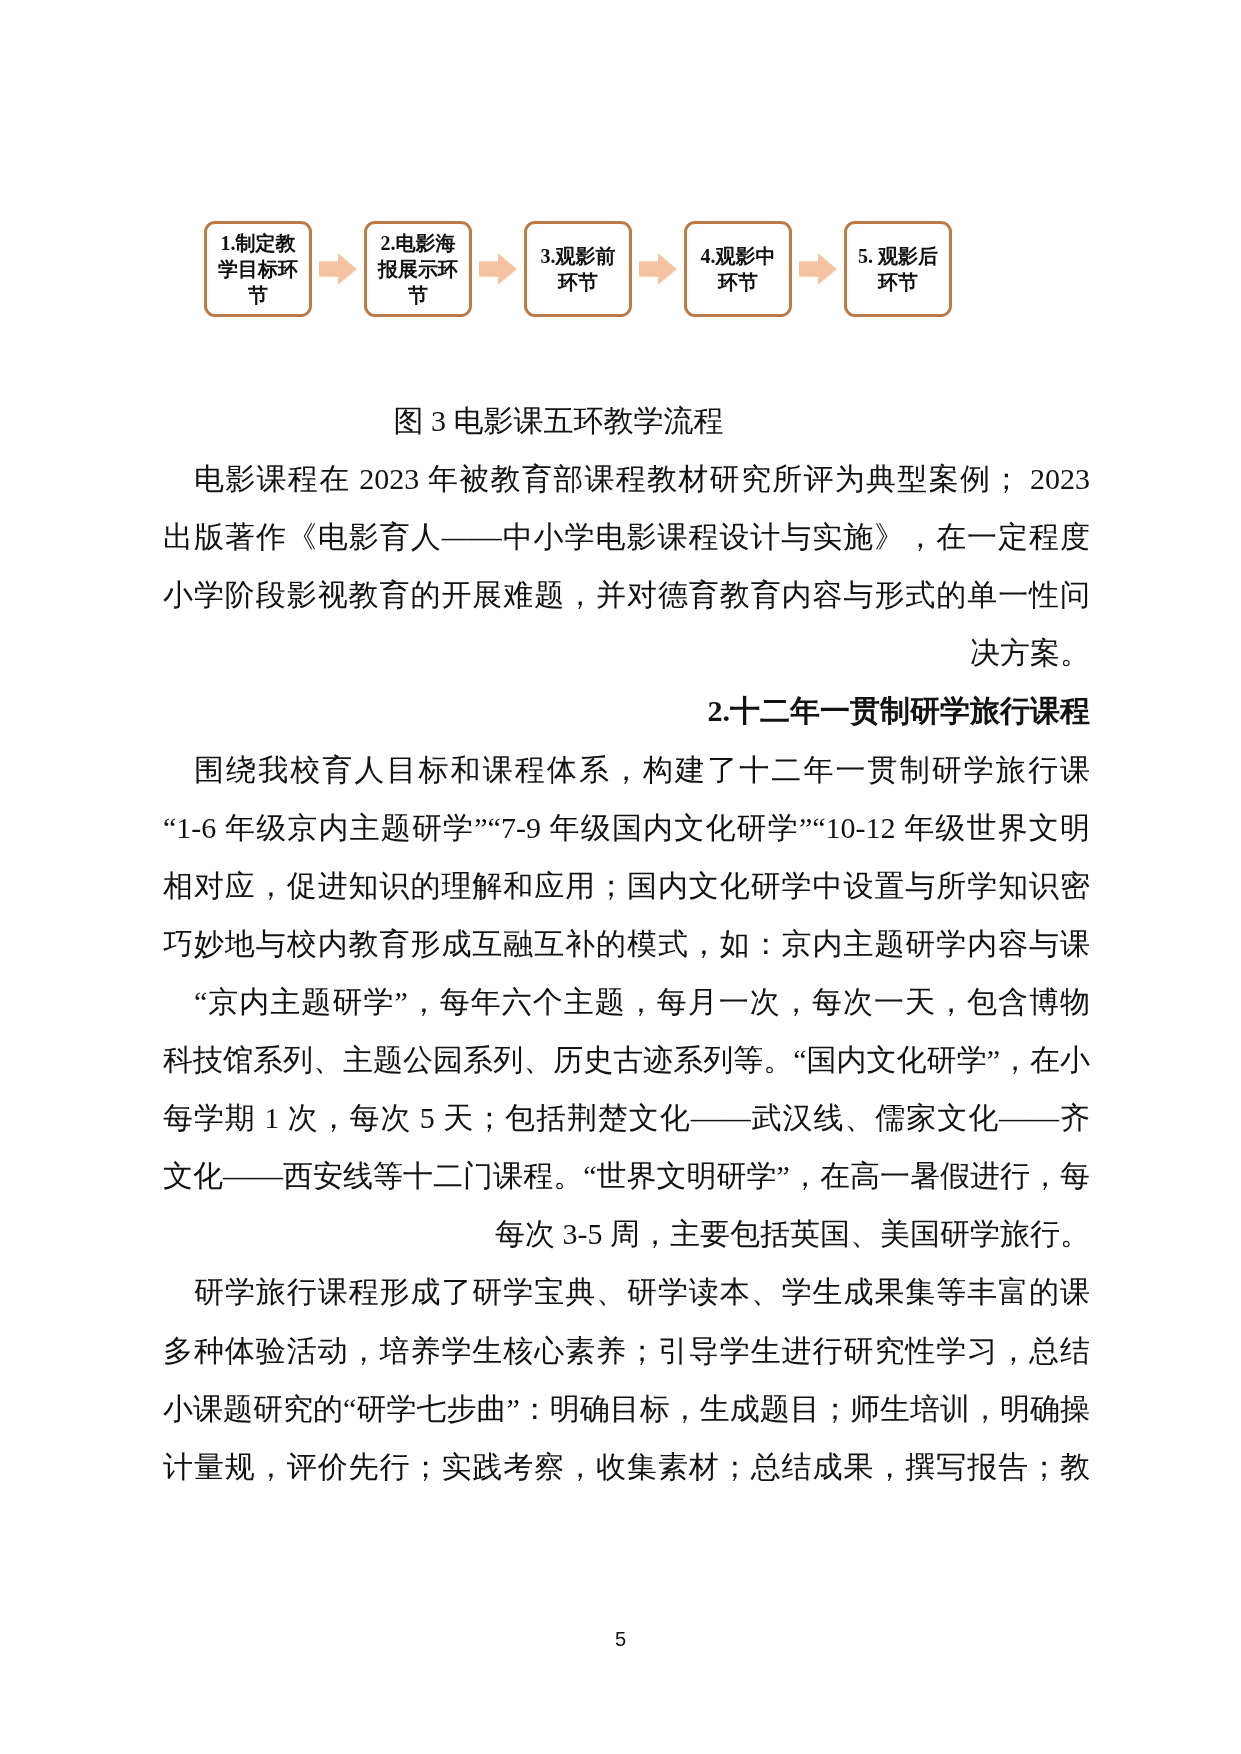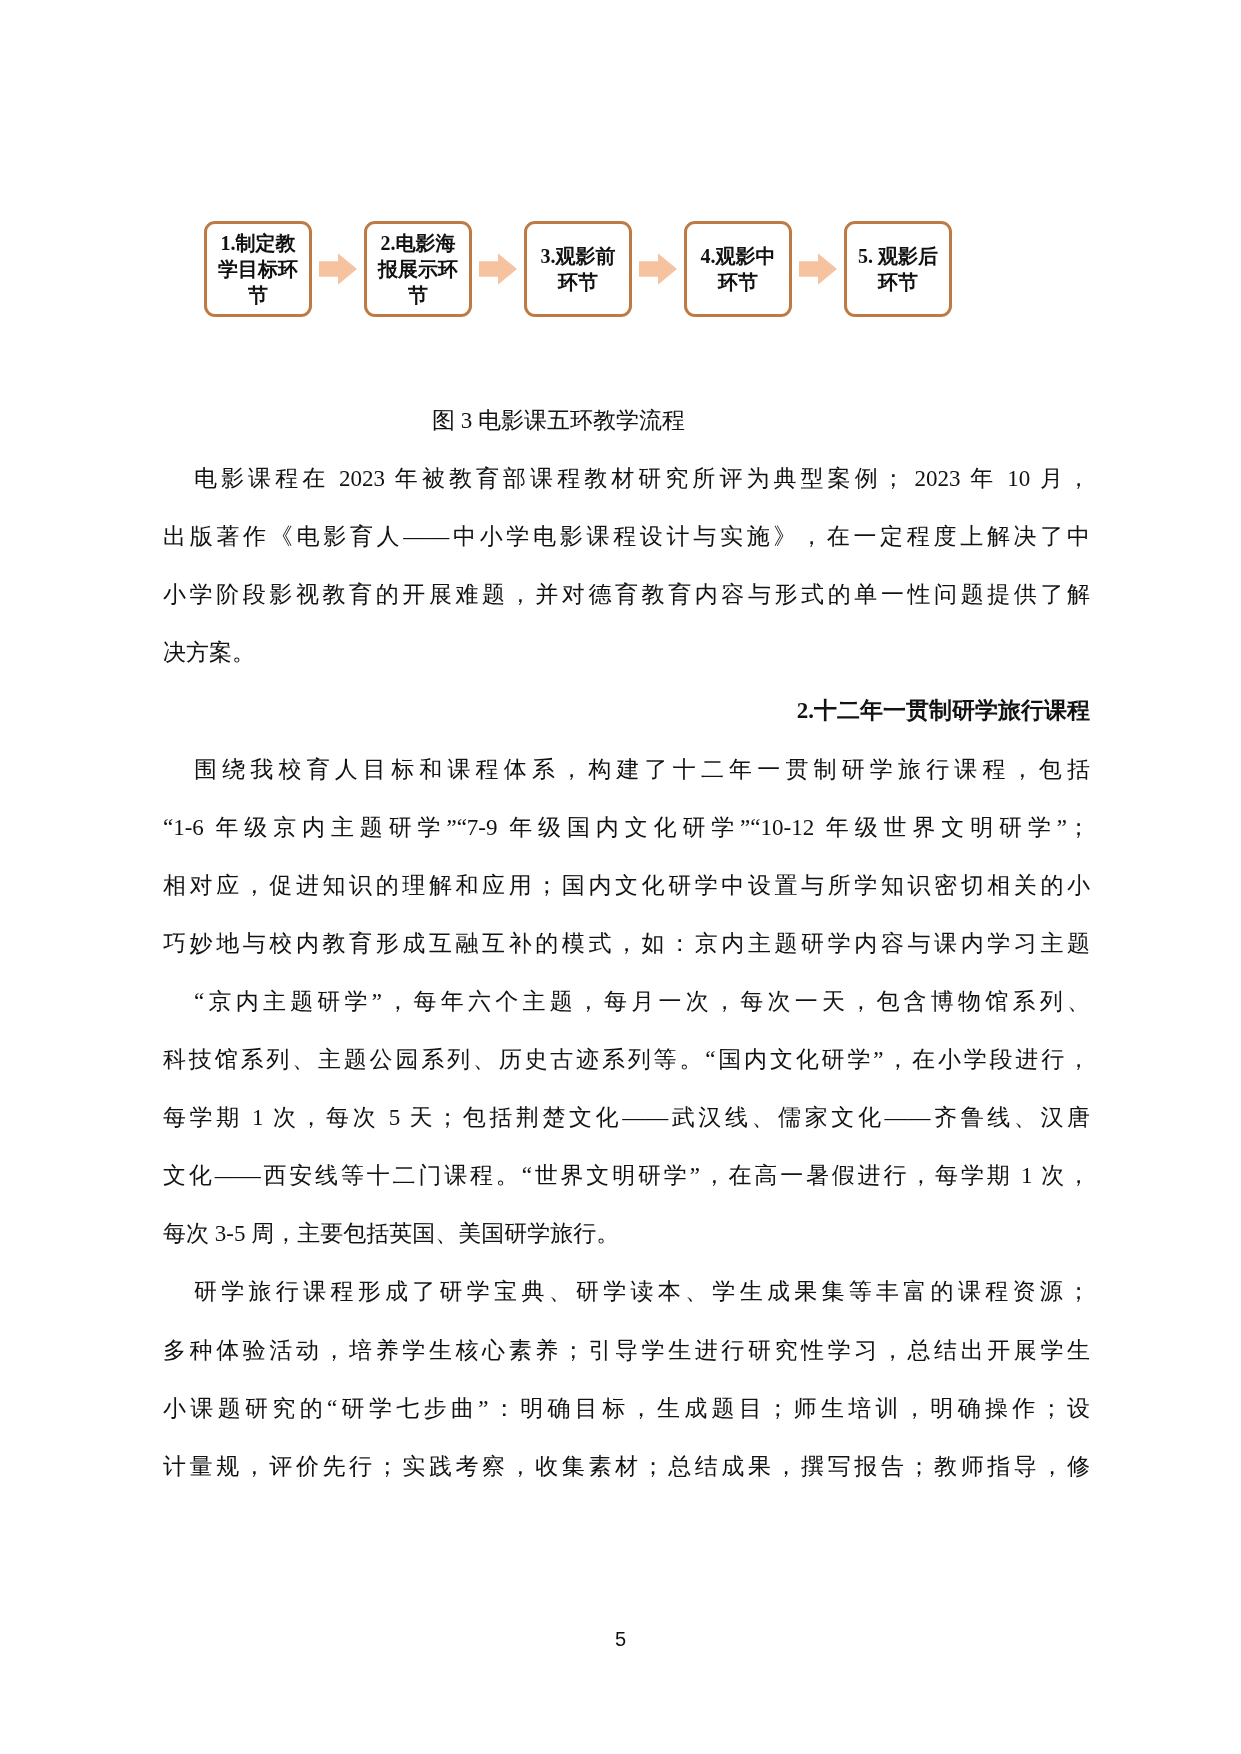--- a/index.html
+++ b/index.html
@@ -18,24 +18,24 @@
     display:flex;align-items:center;justify-content:center;
     text-align:center;font-weight:bold;font-size:20px;line-height:1.3;
     white-space:pre-line;color:#111;
   }
   .flow-arrow{
     width:38px;height:34px;margin:0 7px;background:var(--arrow-fill);
     clip-path:polygon(0 27%,50% 27%,50% 4%,100% 50%,50% 96%,50% 73%,0 73%);
   }
 
   
-  .text-body{position:absolute;left:163px;top:392px;width:927px;font-size:23px;}
+  .text-body{position:absolute;left:163px;top:392px;width:927px;font-size:30px;}
   .line{height:58.1px;line-height:58.1px;overflow:hidden;}
   .line.just{text-align:justify;text-align-last:justify;}
-  .line.left{text-align:left;}
+  .line.left{text-align:right;}
   .line.indent{text-indent:31px;}
   .line.heading{font-weight:bold;text-align:right;}
   .line.caption{text-align:center;padding-right:136px;}
 
   .page-num{
     position:absolute;left:0;right:0;top:1628px;text-align:center;
     font-size:20px;font-family:"Liberation Sans","DejaVu Sans",sans-serif;color:#111;
   }
 </style>
 </head>

